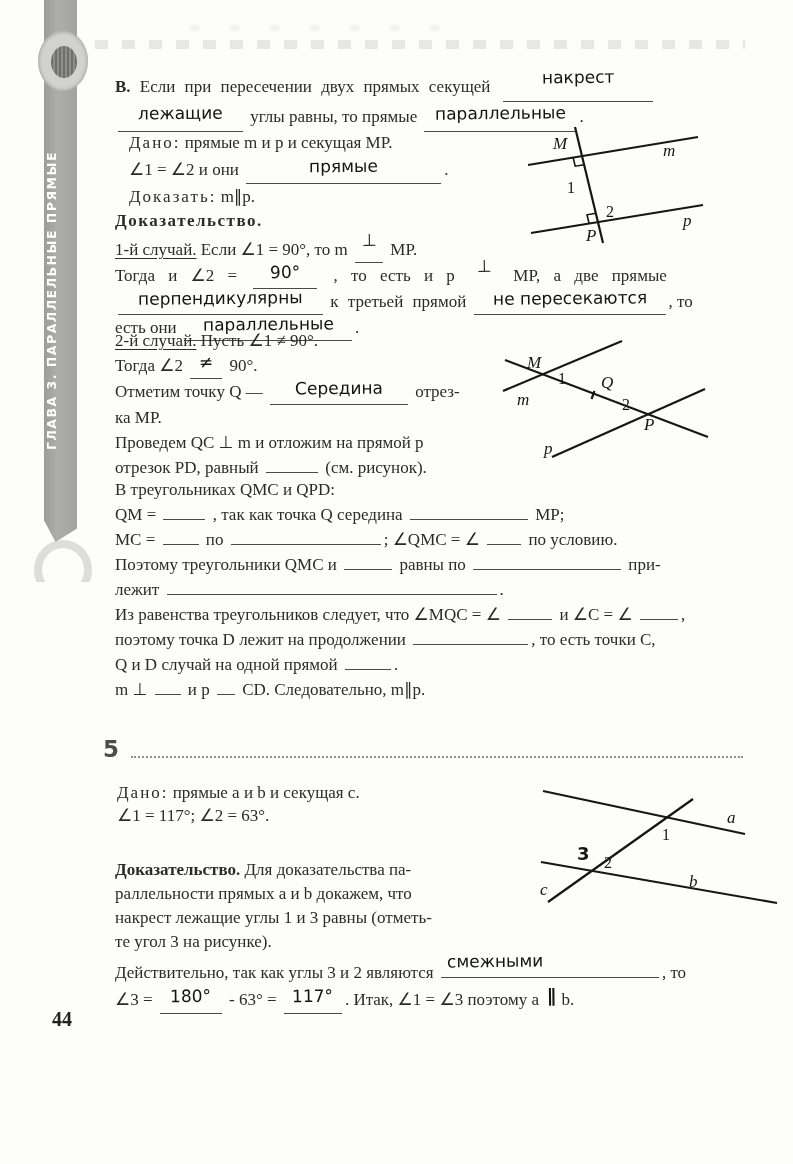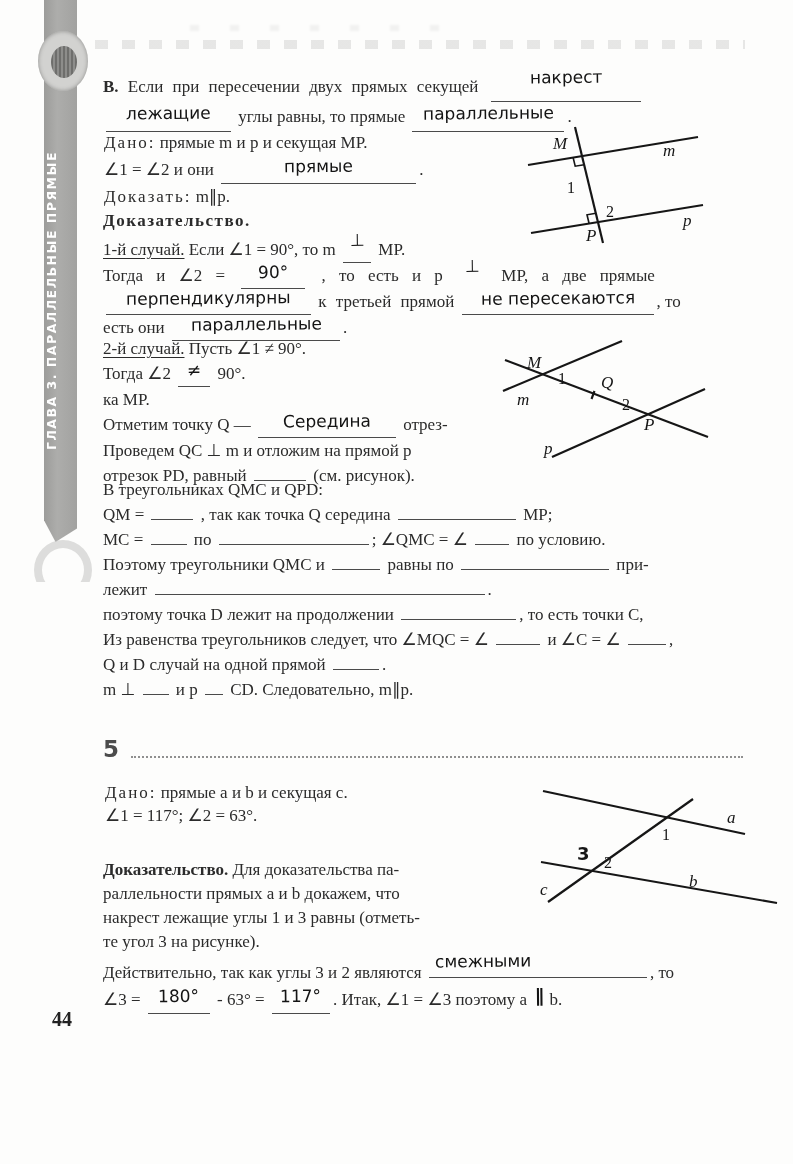--- a/index.html
+++ b/index.html
@@ -1,19 +1,19 @@
 <!DOCTYPE html>
 <html><head>
 <meta charset="utf-8">
 <style>
   * { margin:0; padding:0; box-sizing:border-box; }
   body { background:#e8e8e8; font-family:"Liberation Serif", serif; }
   .page { position:relative; width:793px; height:1164px; background:#fdfdfc; overflow:hidden;
           color:#2b2b2b; }
-  .blk { position:absolute; font-size:17px; }
+  .blk { position:absolute; font-size:17px;margin-left:12px; }
   .ln { white-space:nowrap; }
   .b  { font-weight:bold; }
   .u  { text-decoration:underline; text-underline-offset:3px; }
   .sp { word-spacing:5px; }
   .sp2{ word-spacing:9px; }
   
   .bl { display:inline-block; border-bottom:1.4px solid #4a4a4a; min-height:1em;
         text-align:center; vertical-align:baseline; margin:0 3px; }
   
   .hw { font-family:"DejaVu Sans", sans-serif; font-size:17px; color:#141414;
@@ -75,21 +75,21 @@
       <span>Если при пересечении двух прямых секущей</span>
       <span class="bl" style="width:150px"><span class="hw hw-up">накрест</span></span>
     </div>
     <div class="ln">
       <span class="bl" style="width:125px"><span class="hw">лежащие</span></span>
       <span>углы равны, то прямые</span>
       <span class="bl" style="width:152px"><span class="hw">параллельные</span></span><span>.</span>
     </div>
   </div>
 
-  <div class="blk" style="top:130px;left:104px;width:440px;line-height:26px;">
+  <div class="blk" style="top:130px;left:117px;width:440px;line-height:26px;">
     <div class="ln">
       <span style="letter-spacing:2px">Дано:</span>
       <span>прямые m и p и секущая MP.</span>
     </div>
     <div class="ln">
       <span>∠1 = ∠2 и они</span>
       <span class="bl" style="width:195px"><span class="hw">прямые</span></span><span>.</span>
     </div>
     <div class="ln">
       <span style="letter-spacing:2px">Доказать:</span>
@@ -117,36 +117,36 @@
       <span class="bl" style="width:205px"><span class="hw">перпендикулярны</span></span>
       <span class="sp">к третьей прямой</span>
       <span class="bl" style="width:192px"><span class="hw">не пересекаются</span></span><span>, то</span>
     </div>
     <div class="ln">
       <span>есть они</span>
       <span class="bl" style="width:168px"><span class="hw">параллельные</span></span><span>.</span>
     </div>
   </div>
 
-  <div class="blk" style="top:336px;left:103px;width:430px;line-height:25px;">
+  <div class="blk" style="top:328px;left:103px;width:430px;line-height:25px;">
     <div class="ln">
       <span class="u">2-й случай.</span>
       <span>Пусть ∠1 ≠ 90°.</span>
     </div>
     <div class="ln">
       <span>Тогда ∠2</span>
       <span class="bl" style="width:32px"><span class="hw">≠</span></span>
       <span>90°.</span>
     </div>
-    <div class="ln"><span>ка MP.</span></div>
     <div class="ln">
       <span>Отметим точку Q —</span>
       <span class="bl" style="width:138px"><span class="hw">Середина</span></span>
       <span>отрез-</span>
     </div>
+    <div class="ln"><span>ка MP.</span></div>
     <div class="ln"><span>Проведем QC ⊥ m и отложим на прямой p</span></div>
     <div class="ln">
       <span>отрезок PD, равный</span>
       <span class="bl" style="width:52px"></span>
       <span>(см. рисунок).</span>
     </div>
   </div>
 
   <div class="blk" style="top:477px;left:103px;width:650px;line-height:25px;">
     <div class="ln"><span>В треугольниках QMC и QPD:</span></div>
@@ -170,28 +170,28 @@
       <span class="bl" style="width:48px"></span>
       <span>равны по</span>
       <span class="bl" style="width:148px"></span>
       <span>при-</span>
     </div>
     <div class="ln">
       <span>лежит</span>
       <span class="bl" style="width:330px"></span><span>.</span>
     </div>
     <div class="ln">
-      <span>поэтому точка D лежит на продолжении</span>
-      <span class="bl" style="width:115px"></span><span>, то есть точки C,</span>
-    </div>
-    <div class="ln">
       <span>Из равенства треугольников следует, что ∠MQC = ∠</span>
       <span class="bl" style="width:44px"></span>
       <span>и ∠C = ∠</span>
       <span class="bl" style="width:38px"></span><span>,</span>
+    </div>
+    <div class="ln">
+      <span>поэтому точка D лежит на продолжении</span>
+      <span class="bl" style="width:115px"></span><span>, то есть точки C,</span>
     </div>
     <div class="ln">
       <span>Q и D случай на одной прямой</span>
       <span class="bl" style="width:46px"></span><span>.</span>
     </div>
     <div class="ln">
       <span>m ⊥</span>
       <span class="bl" style="width:26px"></span>
       <span>и p</span>
       <span class="bl" style="width:18px"></span>

